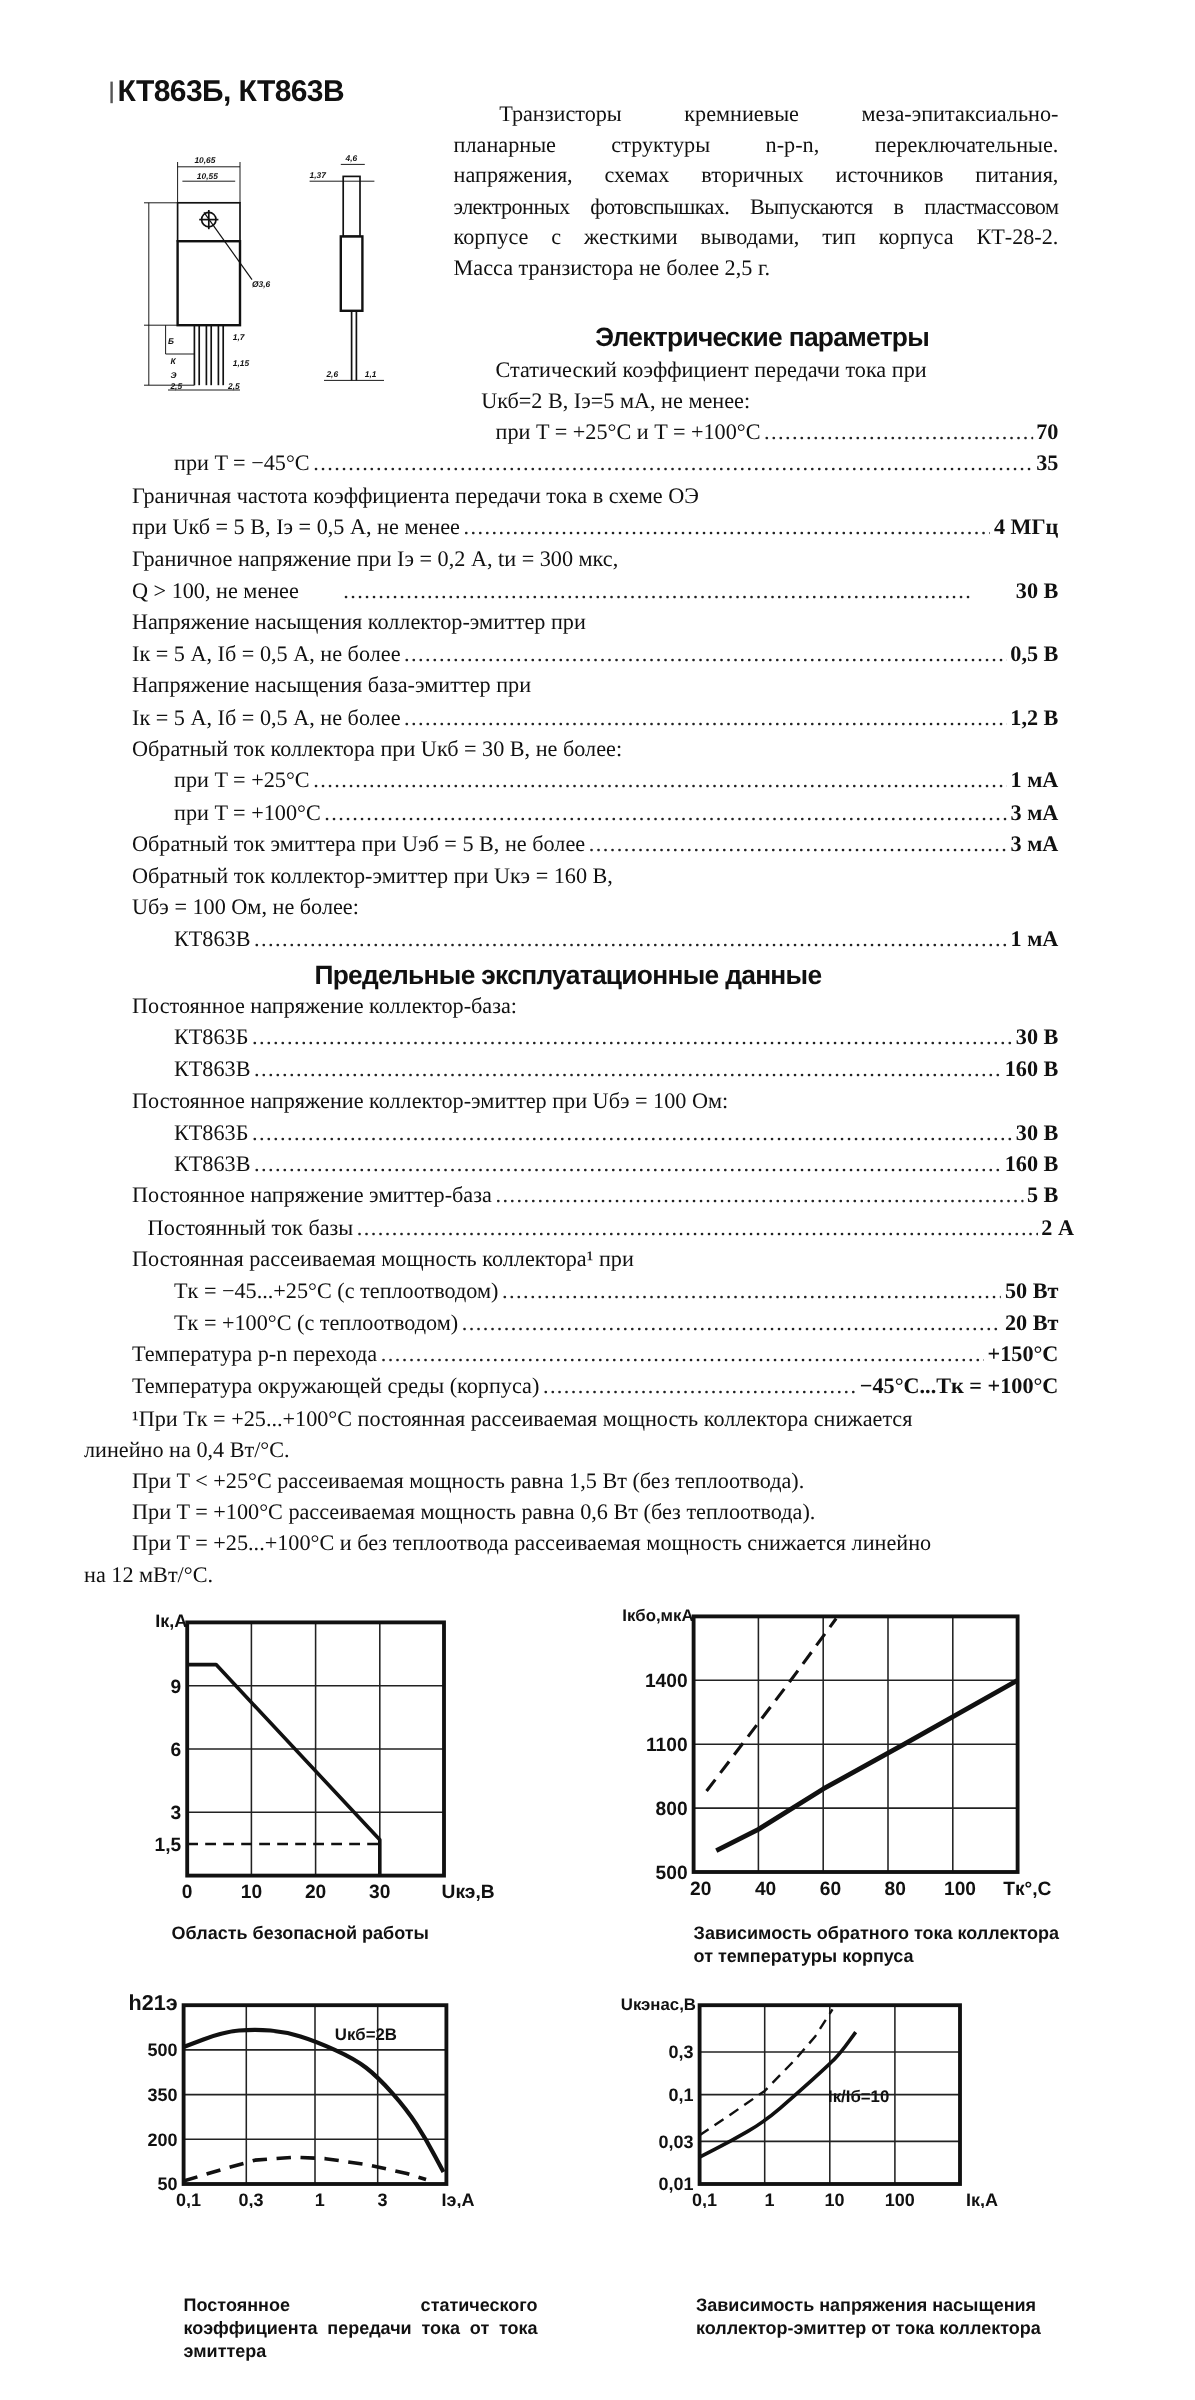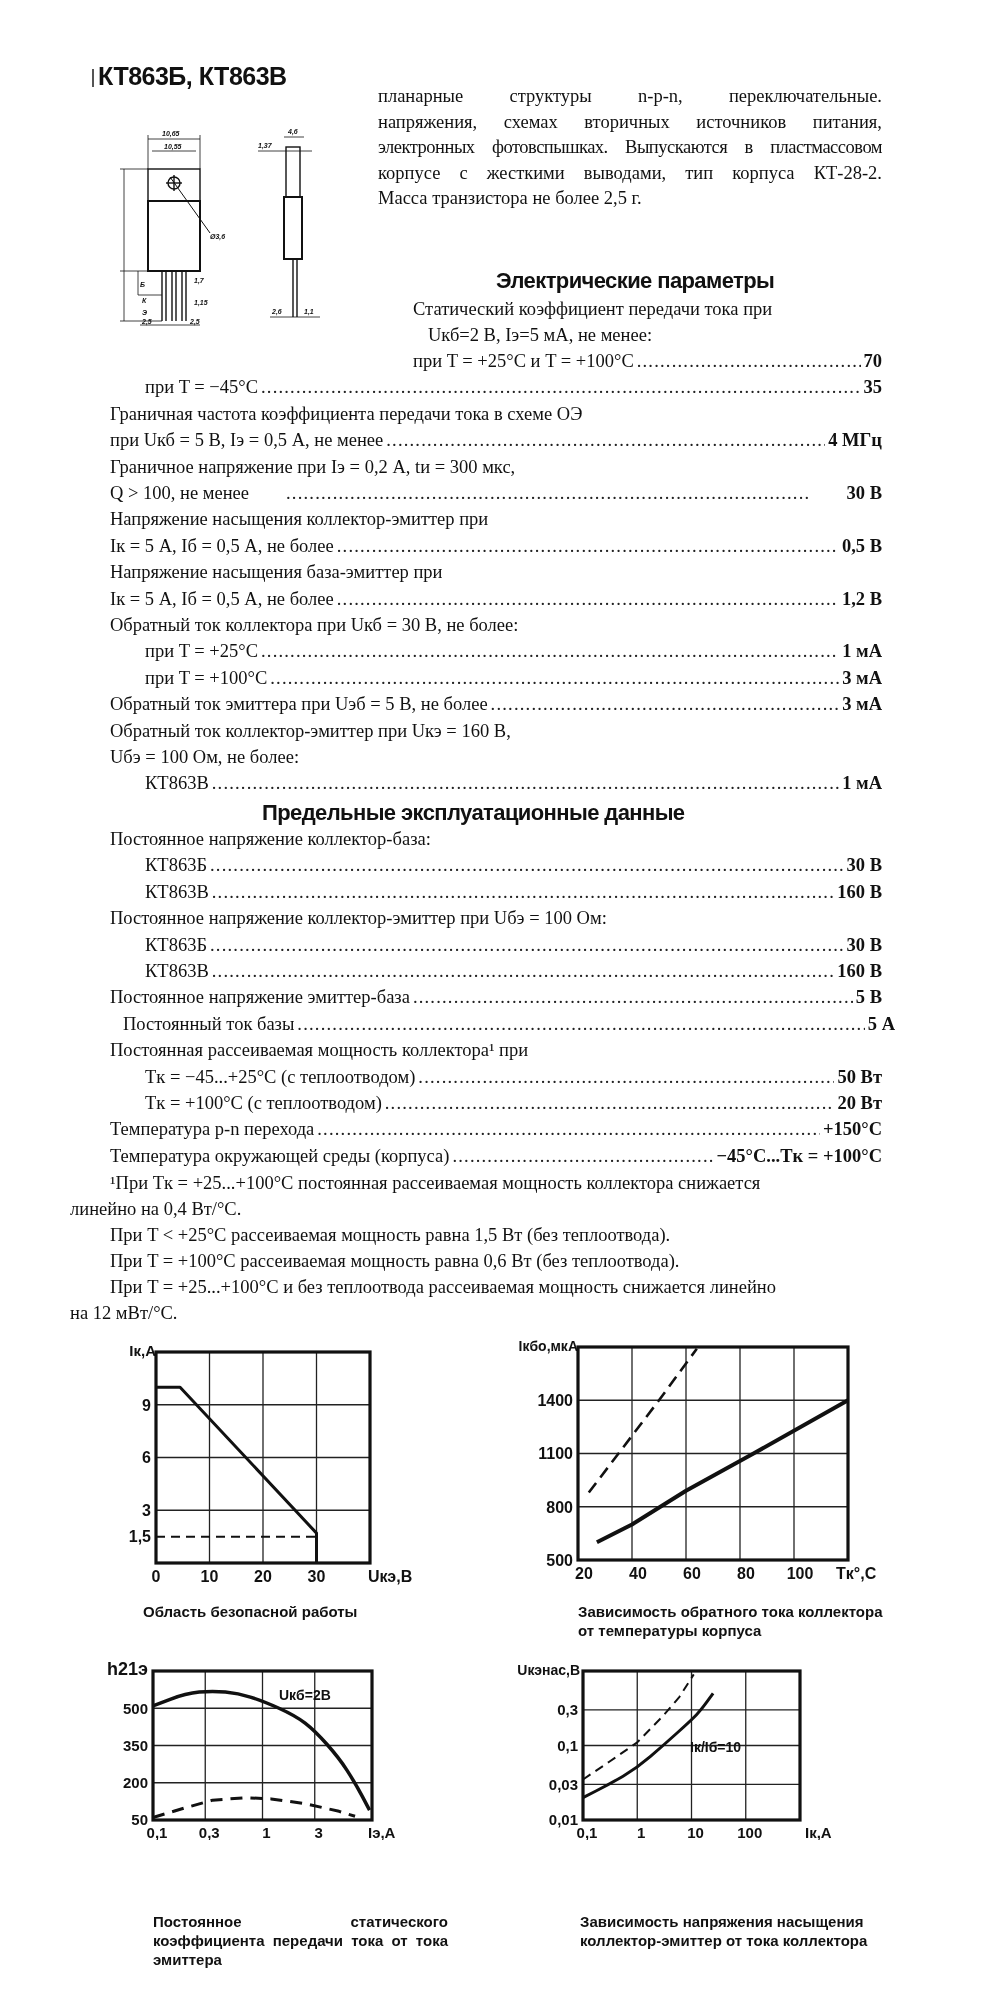--- a/index.html
+++ b/index.html
@@ -80,30 +80,31 @@
       <text x="100" y="199">2,5</text>
       <text x="198" y="9">4,6</text>
       <text x="168" y="23">1,37</text>
       <text x="182" y="189">2,6</text>
       <text x="214" y="189">1,1</text>
     </g>
   </svg>
 </div>
 
 <div class="para serif" style="top:84px;">
+  <span class="l" style="padding-left:38px;">Транзисторы кремниевые меза-эпитаксиально-</span>
   <span class="l">планарные структуры n-p-n, переключательные.</span>
   <span class="l">напряжения, схемах вторичных источников питания,</span>
   <span class="l" style="letter-spacing:-0.5px;">электронных фотовспышках. Выпускаются в пластмассовом</span>
   <span class="l">корпусе с жесткими выводами, тип корпуса КТ-28-2.</span>
   <span class="l last">Масса транзистора не более 2,5 г.</span>
 </div>
 
 <div class="heading" style="left:496px; top:268px;">Электрические параметры</div>
 <div class="text serif" style="left:413px; top:296px;">Статический коэффициент передачи тока при</div>
-<div class="text serif" style="left:428px; top:322px;text-align:center;">Uкб=2 В, Iэ=5 мА, не менее:</div>
+<div class="text serif" style="left:401px; top:322px;text-align:center;">Uкб=2 В, Iэ=5 мА, не менее:</div>
 
 <div id="elec-rows">
     <div class="row serif" style="left: 413px; top: 348px; width: 469px;">
       <span class="lbl">при T = +25°C и T = +100°C</span>
       <span class="dots"></span>
       <span class="val">70</span>
     </div>
     <div class="row serif" style="left: 145px; top: 374.4px; width: 737px;">
       <span class="lbl">при T = −45°C</span>
       <span class="dots"></span>
@@ -183,21 +184,21 @@
       <span class="val">160 В</span>
     </div>
     <div class="row serif" style="left: 110px; top: 984.4px; width: 772px;">
       <span class="lbl">Постоянное напряжение эмиттер-база</span>
       <span class="dots"></span>
       <span class="val">5 В</span>
     </div>
     <div class="row serif" style="left: 110px; top: 1010.8px; width: 772px; margin-left: 13px;">
       <span class="lbl">Постоянный ток базы</span>
       <span class="dots"></span>
-      <span class="val">5 А</span>
+      <span class="val">2 А</span>
     </div>
     <div class="text serif" style="left: 110px; top: 1037.2px;">Постоянная рассеиваемая мощность коллектора¹ при</div>
     <div class="row serif" style="left: 145px; top: 1063.6px; width: 737px;">
       <span class="lbl">Tк = −45...+25°C (с теплоотводом)</span>
       <span class="dots"></span>
       <span class="val">50 Вт</span>
     </div>
     <div class="row serif" style="left: 145px; top: 1090px; width: 737px;">
       <span class="lbl">Tк = +100°C (с теплоотводом)</span>
       <span class="dots"></span>

